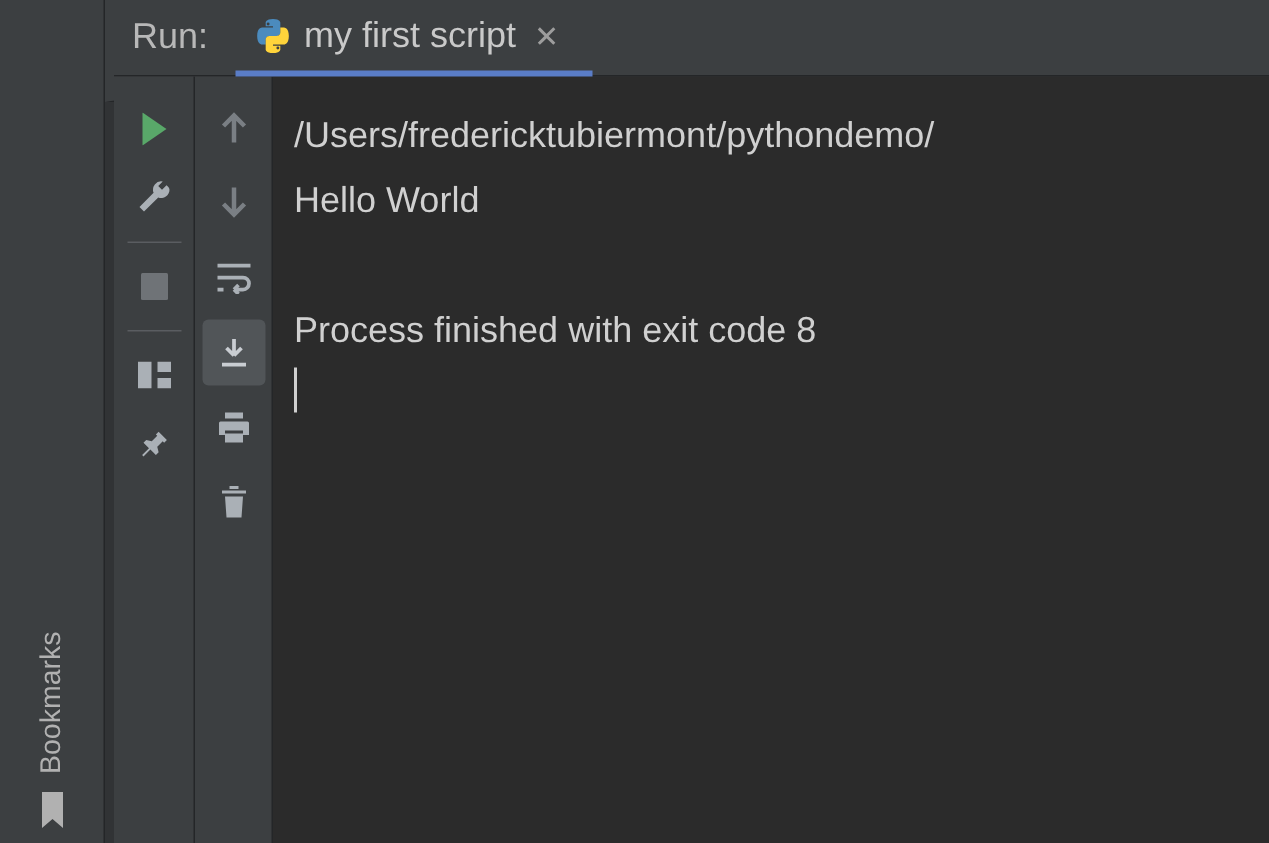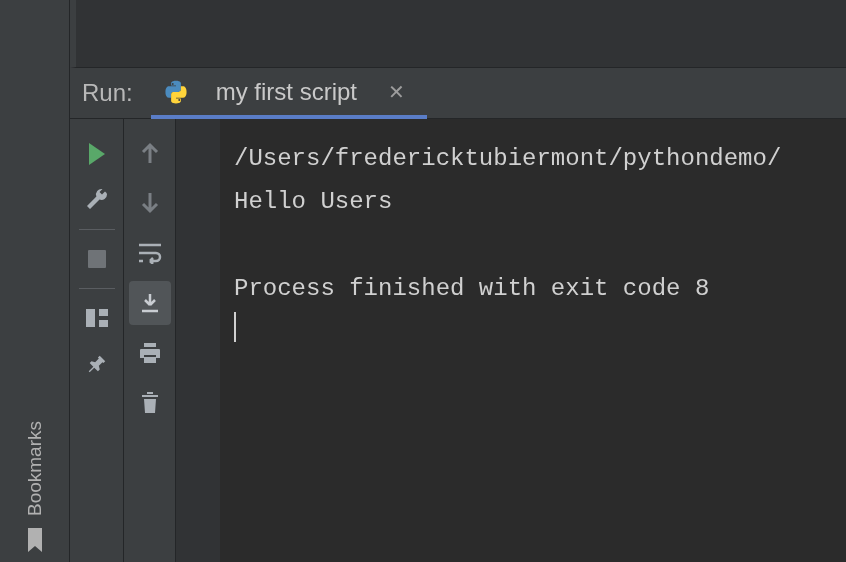--- a/index.html
+++ b/index.html
@@ -34,21 +34,21 @@
       transform: rotate(180deg);
       color: #b1b1b1;
       font-size: 19px;
     }
     .bookmarks svg {
       fill: #b1b1b1;
     }
     .main-area {
       flex: 1;
       display: flex;
-      flex-direction: column;
+      flex-direction: row;
       background: #313335;
     }
     .editor-placeholder {
       height: 68px;
       border-left: 6px solid #3c3f41;
       border-bottom: 1px solid #242628;
     }
     .run-panel {
       flex: 1;
       display: flex;
@@ -64,21 +64,21 @@
     .run-label {
       display: flex;
       align-items: center;
       padding: 0 18px 0 12px;
       color: #b8b8b8;
       font-size: 24px;
     }
     .run-tab {
       display: flex;
       align-items: center;
-      gap: 27px;
+      gap: 8px;
       padding: 0 18px 0 12px;
       border-bottom: 4px solid #5a7dc7;
       cursor: pointer;
       position: relative;
       top: 1px;
     }
     .run-tab .tab-label {
       color: #c9c9c9;
       font-size: 24px;
     }
@@ -139,27 +139,26 @@
       border-radius: 4px;
       cursor: pointer;
     }
     .second-col .sc-btn.selected {
       background: #515558;
     }
     .console-out {
       flex: 1;
       background: #2b2b2b;
       padding: 18px 8px 8px 14px;
-      font-family: Liberation Mono, monospace;
+      font-family: Liberation Sans, sans-serif;
       font-size: 24px;
       line-height: 1.8;
       color: #d0d0d0;
       white-space: nowrap;
       overflow: hidden;
-      margin-left: 44px;
     }
     .console-out .line {
       display: block;
     }
     .console-out .blank {
       height: 1.8em;
     }
     .caret {
       display: inline-block;
       width: 2px;
@@ -261,21 +260,21 @@
         </div>
         <div class="sc-btn">
           <svg width="20" height="24" viewBox="0 0 20 24">
               <path fill="#aab0b6" d="M2 4h16v2H2zM7 1h6v2H7zM4 8h12l-1 14H5z"></path>
             </svg>
         </div>
       </div>
 
       <div class="console-out">
         <span class="line">/Users/fredericktubiermont/pythondemo/</span>
-        <span class="line">Hello Users</span>
+        <span class="line">Hello World</span>
         <span class="line blank"></span>
         <span class="line">Process finished with exit code 8</span>
         <span class="caret"></span>
       </div>
 
     </div>
   </div>
 </div>
 
 </body></html>

